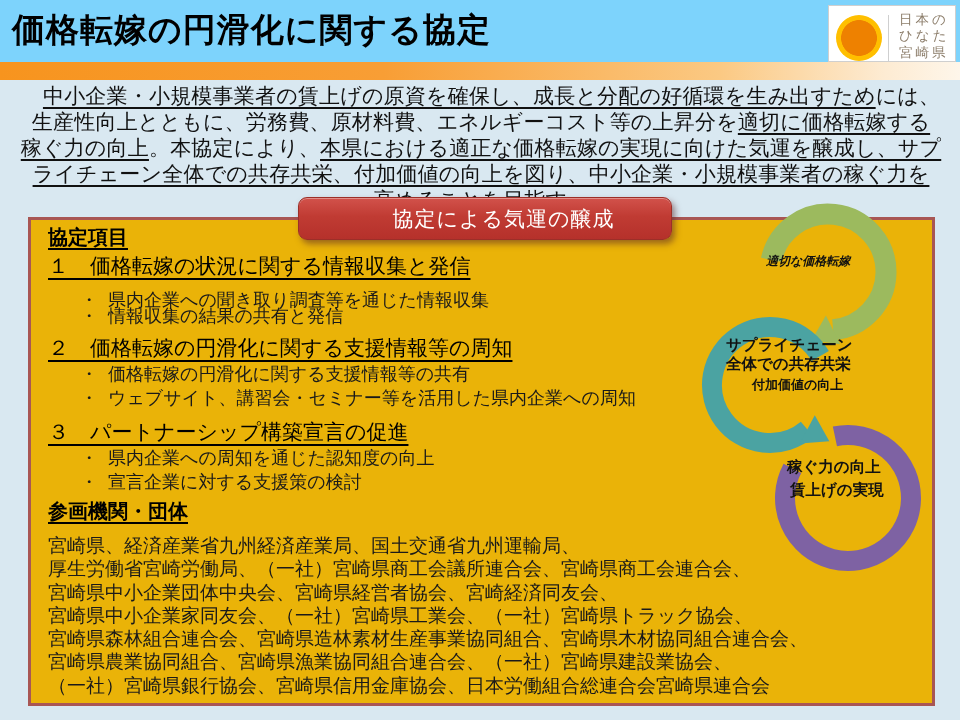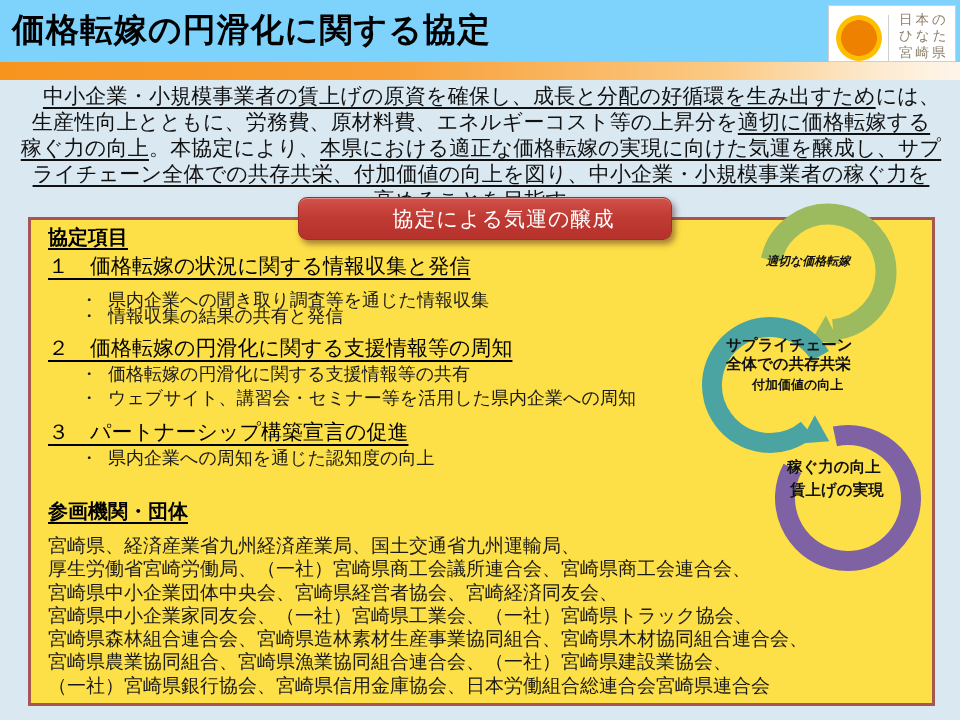--- a/index.html
+++ b/index.html
@@ -23,21 +23,21 @@
           color:#8B7C69; letter-spacing:3px; }
 
   
   .intro { position:absolute; left:5px; top:83px; width:952px; font-size:21px; line-height:26px;
            color:#111; letter-spacing:0.2px;text-align:center; }
   .intro .line { white-space:nowrap; }
   .u { text-decoration:underline; text-underline-offset:4px; text-decoration-thickness:1.5px; }
 
   
   .main-box { position:absolute; left:28px; top:217px; width:907px; height:489px;
-           background:#fde047; border:3px solid #A85654; }
+           background:#eab308; border:3px solid #A85654; }
   .blk { position:absolute; left:17px; right:10px; white-space:nowrap; }
   .heading { font-size:20px; font-weight:bold; color:#000; }
   .heading > span { text-decoration:underline; text-underline-offset:4px; }
   .sec-title { font-size:21px; color:#000; }
   .sec-title span { text-decoration:underline; text-underline-offset:5px; text-decoration-thickness:1.5px; }
   .sec-num { display:inline-block; margin-right:0; }
   .bullet { font-size:18px; color:#1a1a1a; margin-left:32px; }
   .bullet .dot { display:inline-block; }
   .bullet .btxt { margin-left:10px; }
   .orgs { font-size:19px; line-height:23.3px; color:#1a1a1a; }
@@ -92,20 +92,21 @@
     <div class="blk sec-title" style="top:32px"><span class="sec-num">１</span><span>　価格転嫁の状況に関する情報収集と発信</span></div>
     <div class="blk bullet" style="top:68px"><span class="dot">・</span><span class="btxt">県内企業への聞き取り調査等を通じた情報収集</span></div>
     <div class="blk bullet" style="top:84px"><span class="dot">・</span><span class="btxt">情報収集の結果の共有と発信</span></div>
 
     <div class="blk sec-title" style="top:114px"><span class="sec-num">２</span><span>　価格転嫁の円滑化に関する支援情報等の周知</span></div>
     <div class="blk bullet" style="top:142px"><span class="dot">・</span><span class="btxt">価格転嫁の円滑化に関する支援情報等の共有</span></div>
     <div class="blk bullet" style="top:166px"><span class="dot">・</span><span class="btxt">ウェブサイト、講習会・セミナー等を活用した県内企業への周知</span></div>
 
     <div class="blk sec-title" style="top:198px"><span class="sec-num">３</span><span>　パートナーシップ構築宣言の促進</span></div>
     <div class="blk bullet" style="top:226px"><span class="dot">・</span><span class="btxt">県内企業への周知を通じた認知度の向上</span></div>
+    <div class="blk bullet" style="top:250px"><span class="dot">・</span><span class="btxt">宣言企業に対する支援策の検討</span></div>
 
     <div class="blk heading" style="top:278px"><span>参画機関・団体</span></div>
     <div class="blk orgs" style="top:314px">
       <div>宮崎県、経済産業省九州経済産業局、国土交通省九州運輸局、</div>
       <div>厚生労働省宮崎労働局、（一社）宮崎県商工会議所連合会、宮崎県商工会連合会、</div>
       <div>宮崎県中小企業団体中央会、宮崎県経営者協会、宮崎経済同友会、</div>
       <div>宮崎県中小企業家同友会、（一社）宮崎県工業会、（一社）宮崎県トラック協会、</div>
       <div>宮崎県森林組合連合会、宮崎県造林素材生産事業協同組合、宮崎県木材協同組合連合会、</div>
       <div>宮崎県農業協同組合、宮崎県漁業協同組合連合会、（一社）宮崎県建設業協会、</div>
       <div>（一社）宮崎県銀行協会、宮崎県信用金庫協会、日本労働組合総連合会宮崎県連合会</div>

